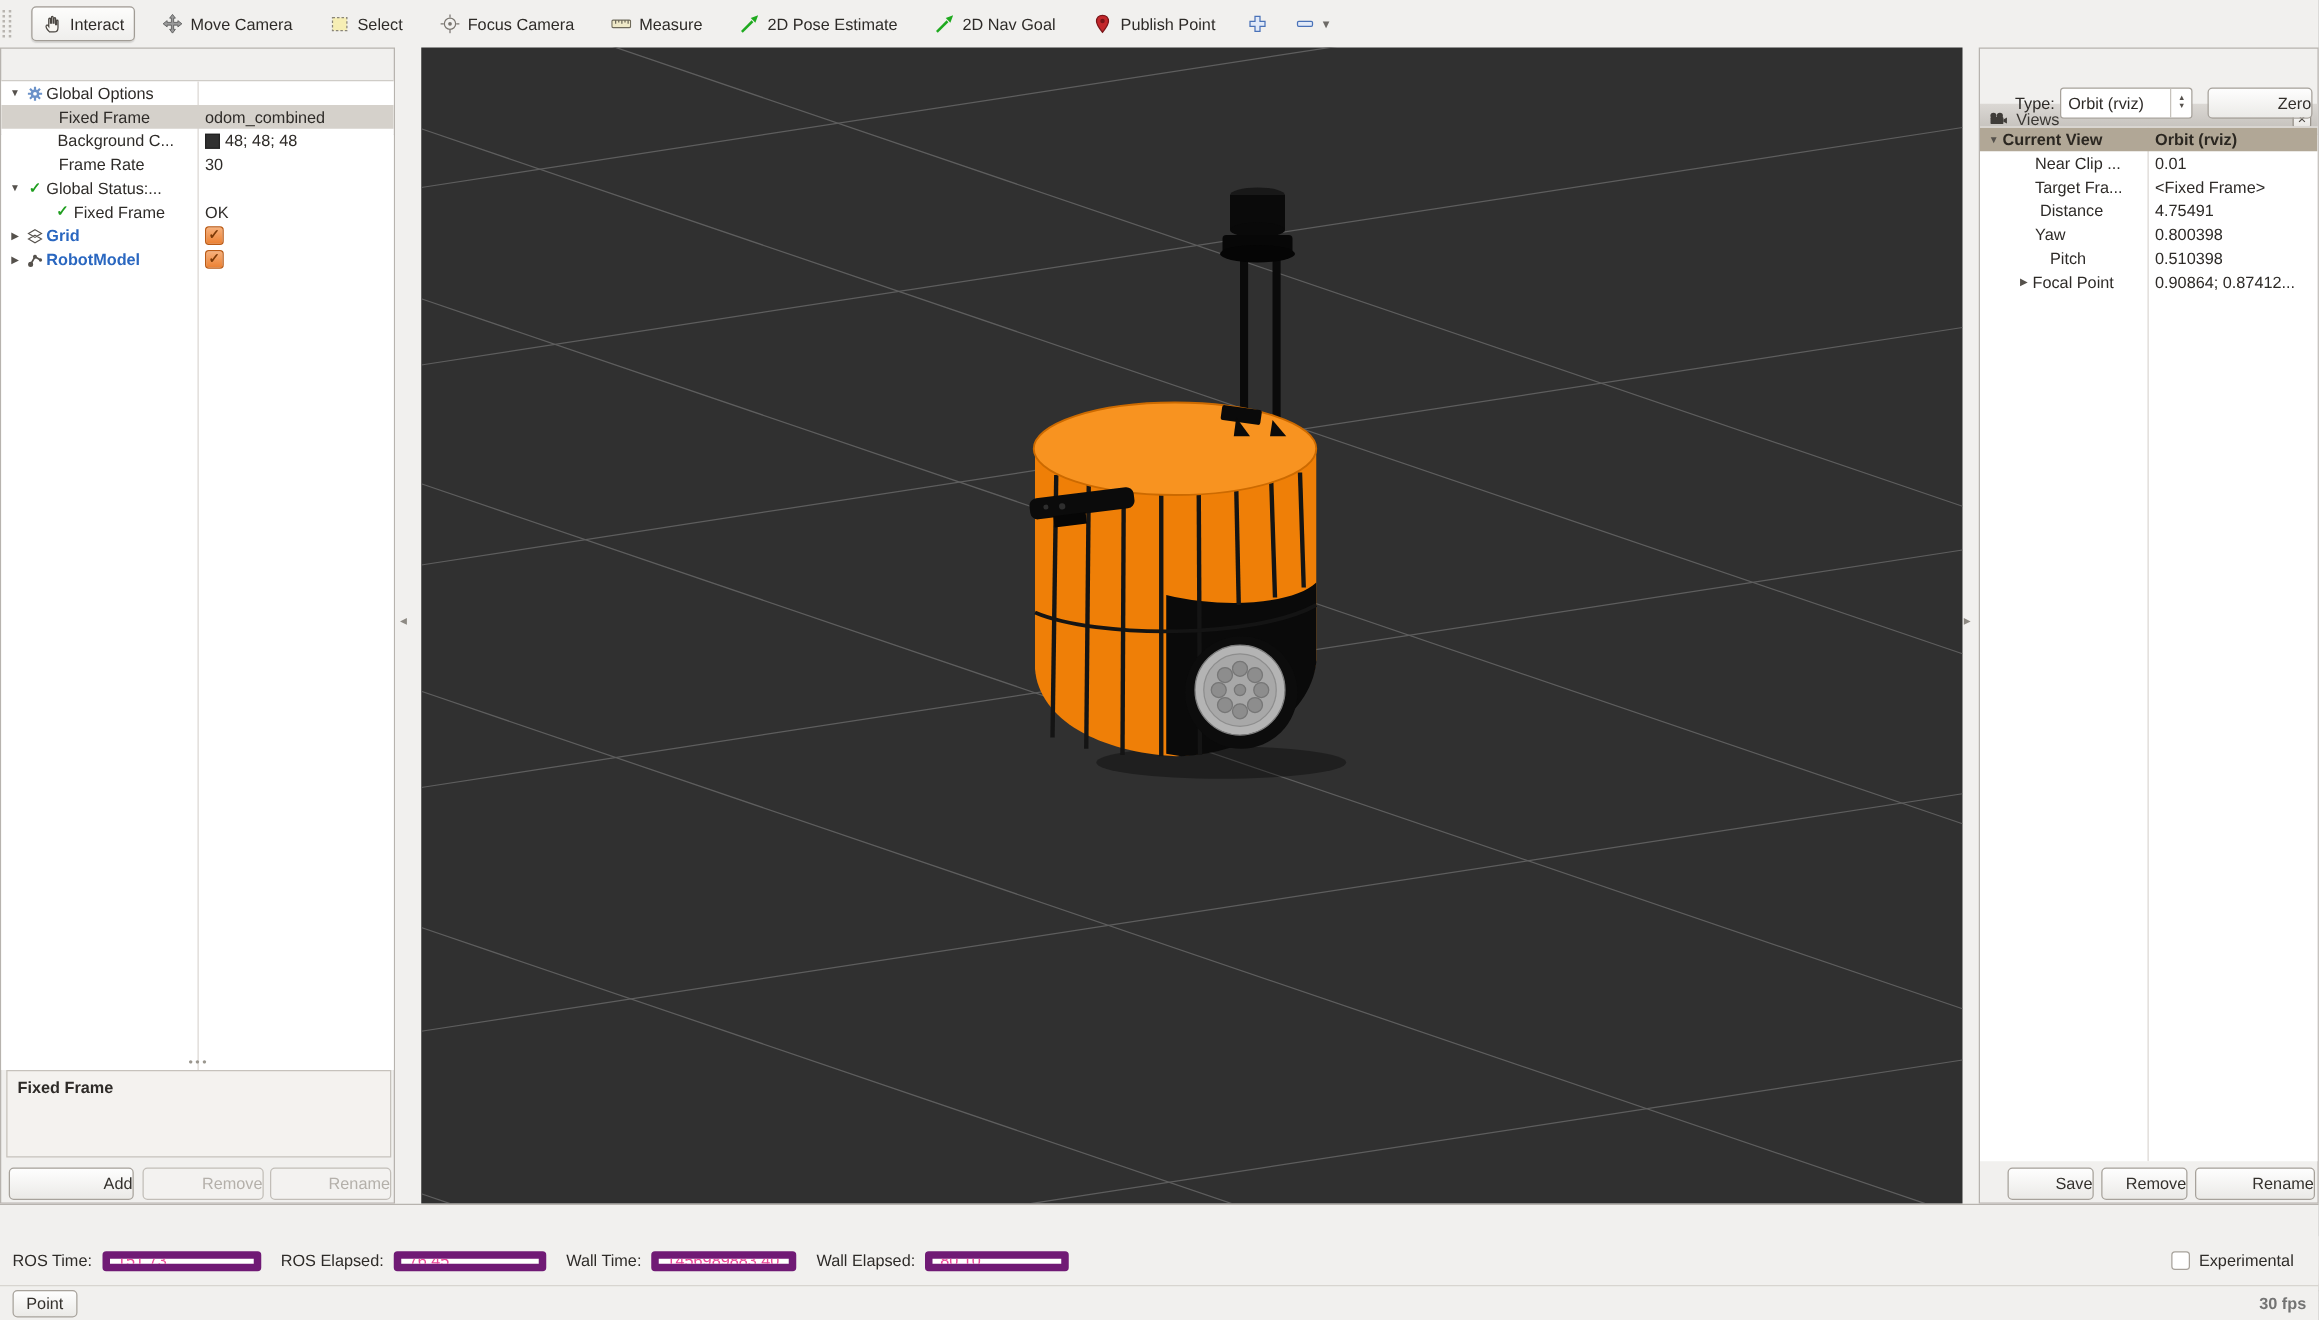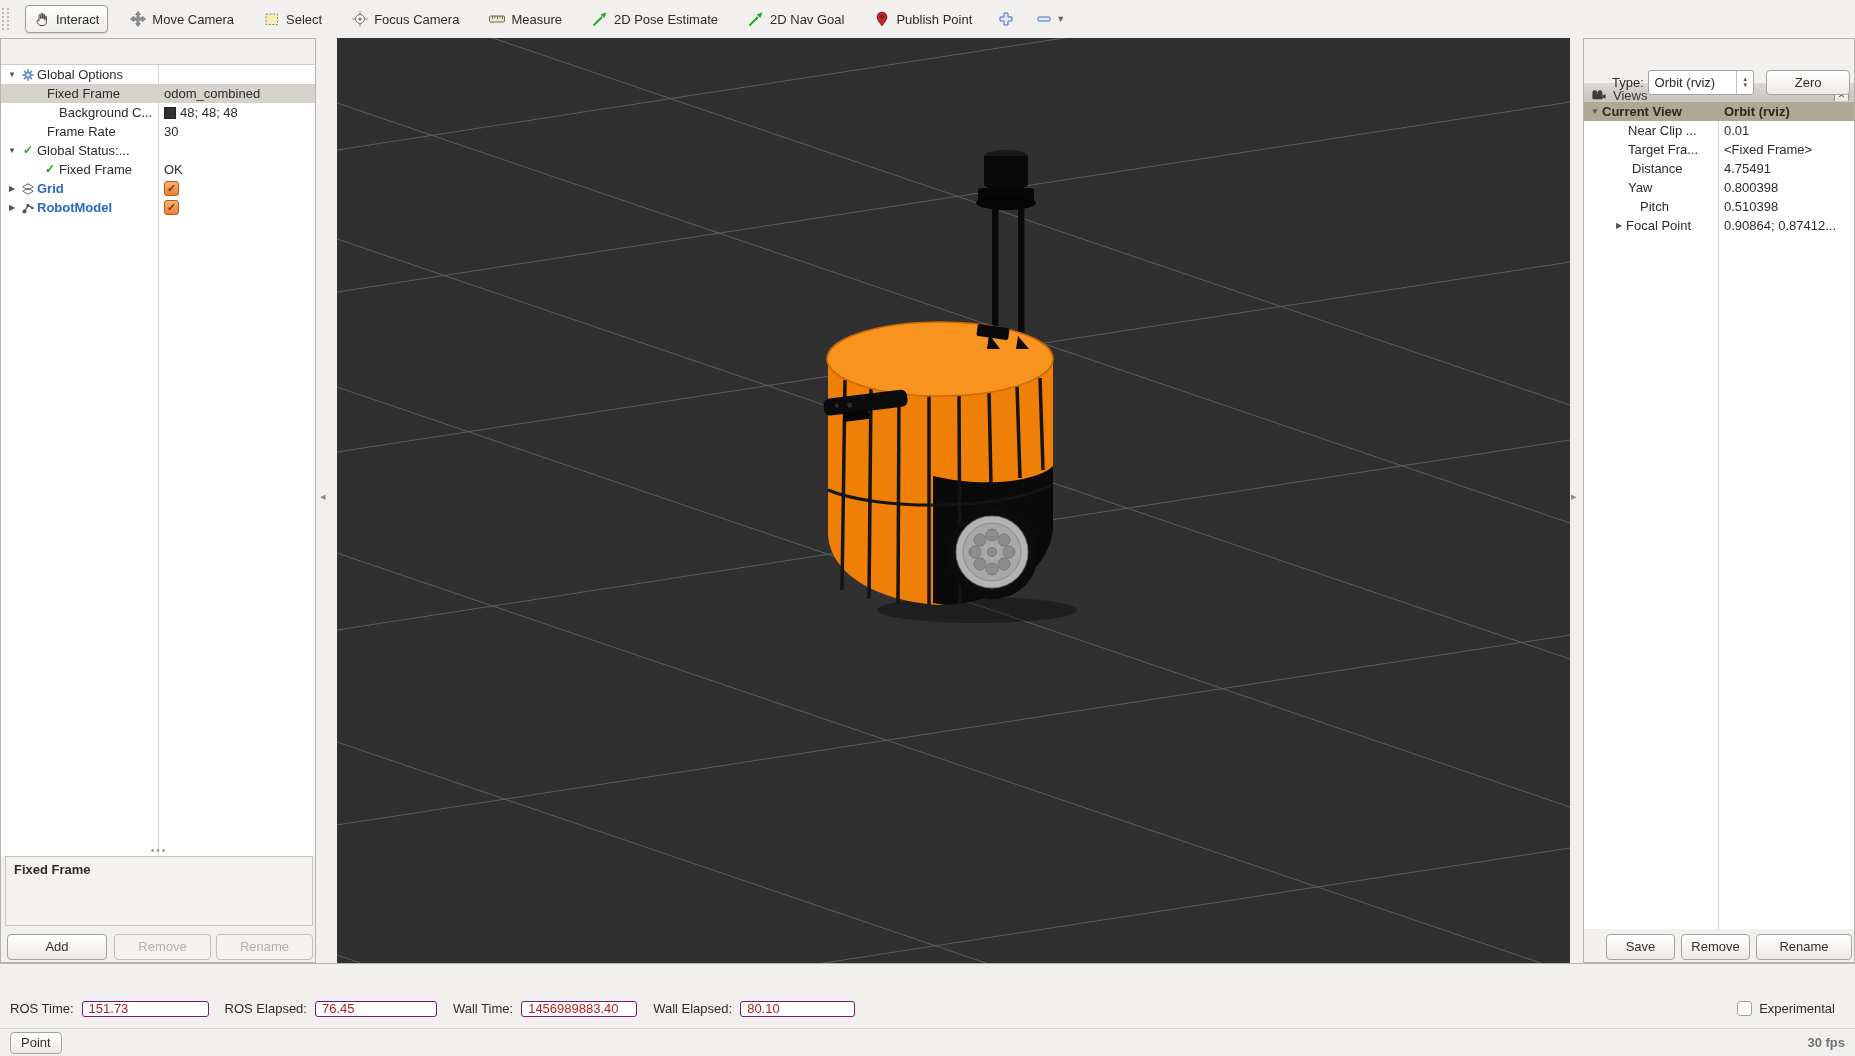--- a/index.html
+++ b/index.html
@@ -38,24 +38,24 @@
   .ttext { }
   .blue { color:#2a67c0; font-weight:bold; }
   .gcheck { color:#1f9e1f; font-weight:bold; font-size:12px; }
   .swatch { width:12px; height:12px; background:#303030; display:inline-block; border:1px solid #222; }
   .ocheckbox { width:15px; height:15px; border:1px solid #bb5a14; border-radius:3px;
     background:linear-gradient(#f7b17c,#ec8133); color:#7c3a07; font-size:11px; font-weight:bold;
     line-height:13px; text-align:center; }
 
   
   .btn { position:absolute; height:26px; border:1px solid #a7a29b; border-radius:4px;
-    background:linear-gradient(#fefefe,#ebeae7); font-size:13px; color:#33302c; text-align:center; line-height:24px; }
+    background:linear-gradient(#fefefe,#ebeae7); font-size:13px; color:#33302c; text-align:right; line-height:24px; }
   .btn.disabled { color:#b4b0aa; background:#f3f2f0; border-color:#c2beb8; }
-  .qinput { border:1px solid #701a75; border-radius:3px; background:#fff; height:16px; padding:0 6px;
-    font-size:13px; font-family:"Liberation Sans", sans-serif; color:#b91c1c; }
+  .qinput { border:6px solid #701a75; border-radius:3px; background:#fff; height:16px; padding:0 6px;
+    font-size:13px; font-family:"Liberation Sans", sans-serif; color:#ec4899; }
 
   
   #displays { left:0; top:38px; width:316px; height:925px; }
   #displays .tree { top:25px; height:792px; }
   .help-box { position:absolute; left:4px; top:817px; width:308px; height:70px;
     border:1px solid #c6c2bc; background:#f4f2ef; padding:5px 8px; line-height:1.3; }
   .help-title { font-weight:bold; }
   .hdots { position:absolute; top:808px; left:0; width:316px; text-align:center; color:#9b978f; font-size:10px; letter-spacing:2px; line-height:8px; }
 
   
@@ -225,21 +225,21 @@
     </div>
 
     <div class="trow sel">
       <div class="tlabel" style="width:157px;padding-left:46px">
         <span class="ttext">Fixed Frame</span>
       </div>
       <div class="tvalue">odom_combined</div>
     </div>
 
     <div class="trow">
-      <div class="tlabel" style="width:157px;padding-left:58px">
+      <div class="tlabel" style="width:157px;padding-left:45px">
         <span class="ttext">Background C...</span>
       </div>
       <div class="tvalue">
         <span class="swatch" style="background:#303030"></span>
         <span>48; 48; 48</span>
       </div>
     </div>
 
     <div class="trow">
       <div class="tlabel" style="width:157px;padding-left:46px">

